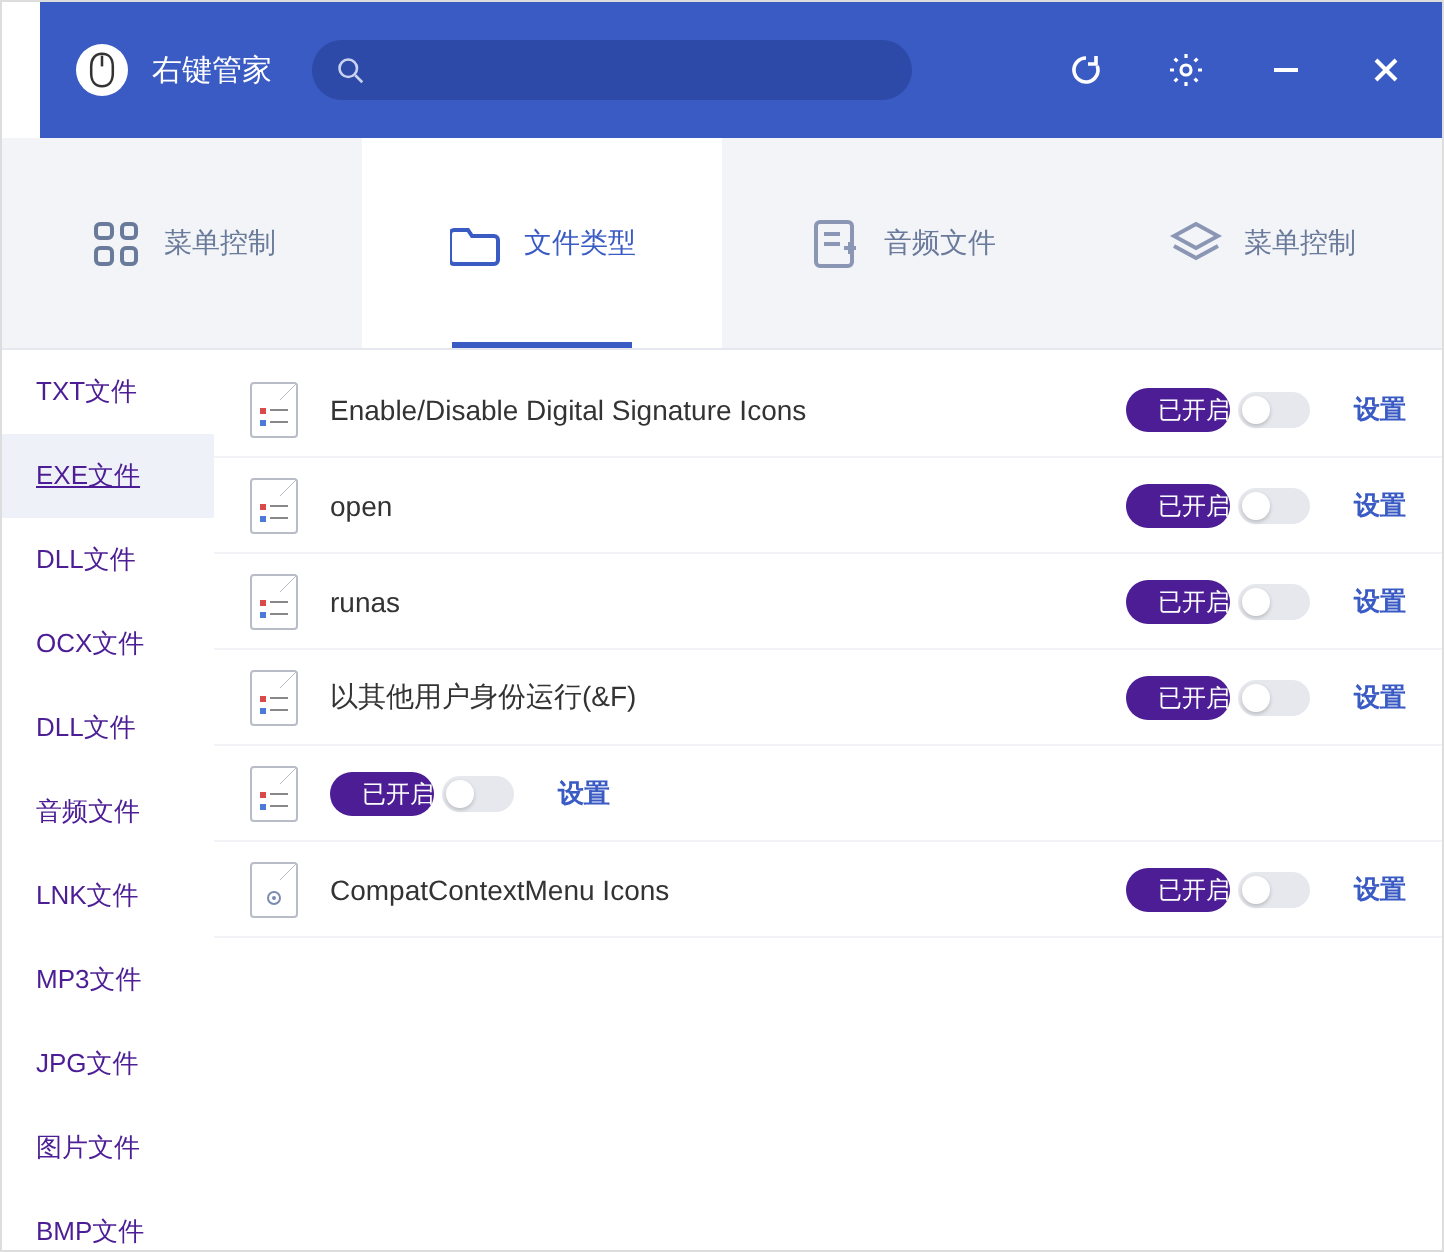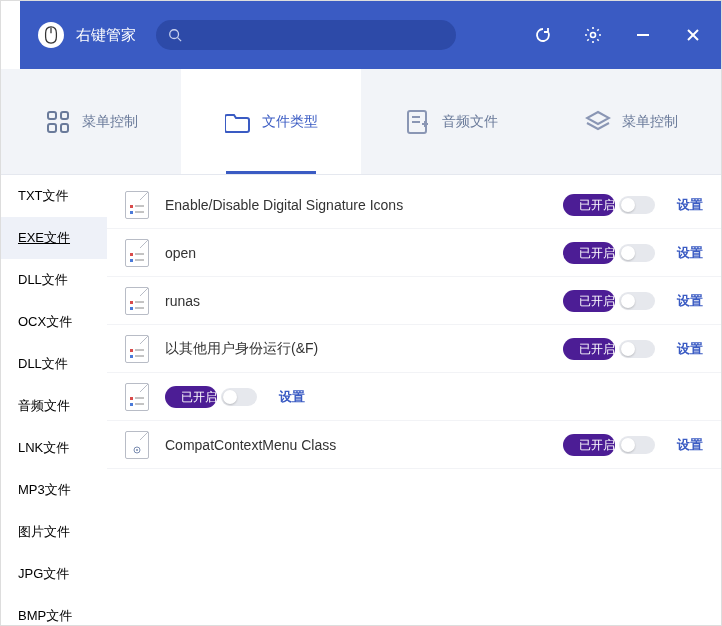--- a/index.html
+++ b/index.html
@@ -16,21 +16,21 @@
   .title-actions .ico { color: #fff; cursor: pointer; display: flex; align-items: center; justify-content: center; width: 20px; height: 20px; }
 
   .tabs { height: 106px; background: #f2f4f8; display: flex; border-bottom: 1px solid #e5e8ef; }
   .tab { flex: 1; display: flex; flex-direction: row; align-items: center; justify-content: center; gap: 10px; cursor: pointer; color: #6a7a9a; font-size: 14px; position: relative; }
   .tab.active { background: #fff; color: #3a5bc3; }
   .tab.active::after { content: ""; position: absolute; bottom: 0; left: 25%; width: 50%; height: 3px; background: #3a5bc3; }
   .tab .ticon { width: 28px; height: 28px; display: flex; align-items: center; justify-content: center; }
 
   .body { display: flex; height: calc(626px - 52px - 106px); }
   .sidebar { width: 106px; background: #fff; overflow-y: auto; }
-  .side-item { height: 42px; display: flex; align-items: center; padding-left: 14px; font-size: 13px; color: #000000; cursor: pointer; border-left: 3px solid transparent; }
+  .side-item { height: 42px; display: flex; align-items: center; padding-left: 14px; font-size: 13px; color: #4c1d95; cursor: pointer; border-left: 3px solid transparent; }
   .side-item.active { background: #eef1f8; text-decoration: underline; }
 
   .content { flex: 1; background: #fff; overflow-y: auto; padding: 6px 0; }
   .row { display: flex; align-items: center; height: 48px; padding: 0 18px; border-bottom: 1px solid #f2f3f6; }
   .row .ficon { width: 24px; height: 28px; border: 1px solid #b8bcc6; border-radius: 2px; position: relative; background: #fff; margin-right: 16px; }
   .row .ficon::before { content: ""; position: absolute; top: 0; right: 0; width: 8px; height: 8px; background: linear-gradient(135deg, transparent 48%, #b8bcc6 50%, #fff 52%); }
   .row .ficon .inner { position: absolute; top: 10px; left: 4px; right: 4px; height: 12px; }
   .row .fname { flex: 1; font-size: 14px; color: #333; }
   .row .badge { background: #4c1d95; color: #fff; font-size: 12px; border-radius: 11px; height: 22px; width:52px; text-align:right; line-height: 22px; margin-right: 4px; }
   .row .toggle { width: 36px; height: 18px; background: #e6e8ed; border-radius: 9px; position: relative; margin-right: 22px; cursor: pointer; }
@@ -148,24 +148,24 @@
       <div class="side-item">
         <span>音频文件</span>
       </div>
       <div class="side-item">
         <span>LNK文件</span>
       </div>
       <div class="side-item">
         <span>MP3文件</span>
       </div>
       <div class="side-item">
+        <span>JPG文件</span>
+      </div>
+      <div class="side-item">
         <span>图片文件</span>
-      </div>
-      <div class="side-item">
-        <span>JPG文件</span>
       </div>
       <div class="side-item">
         <span>BMP文件</span>
       </div>
     </div>
   <div class="content" id="content">
       <div class="row">
         <div class="ficon">
           <div class="inner"><svg width="16" height="12" viewBox="0 0 16 12">
               <rect x="0" y="1" width="3" height="3" fill="#d94b4b"></rect>
@@ -234,19 +234,19 @@
         <div class="toggle"></div>
         <div class="cfg">设置</div>
       </div>
       <div class="row">
         <div class="ficon">
           <div class="inner"><svg width="14" height="12" viewBox="0 0 14 12">
               <circle cx="7" cy="6" r="3" fill="none" stroke="#7a8cb0" stroke-width="1"></circle>
               <circle cx="7" cy="6" r="1" fill="#7a8cb0"></circle>
             </svg></div>
         </div>
-        <div class="fname">CompatContextMenu Class</div>
+        <div class="fname">CompatContextMenu Icons</div>
         <div class="badge">已开启</div>
         <div class="toggle"></div>
         <div class="cfg">设置</div>
       </div>
     </div>
 </div>
 
 </body></html>

